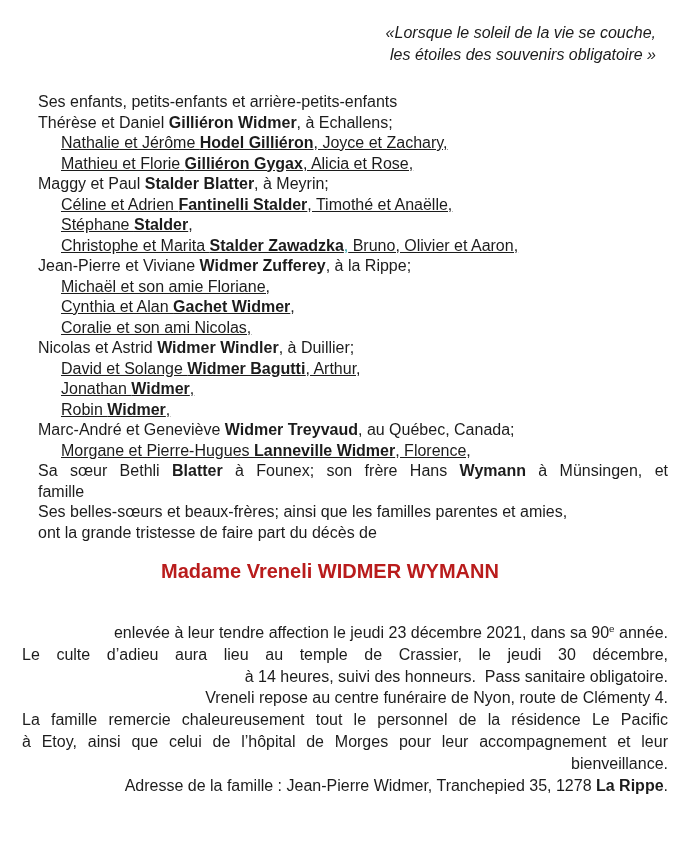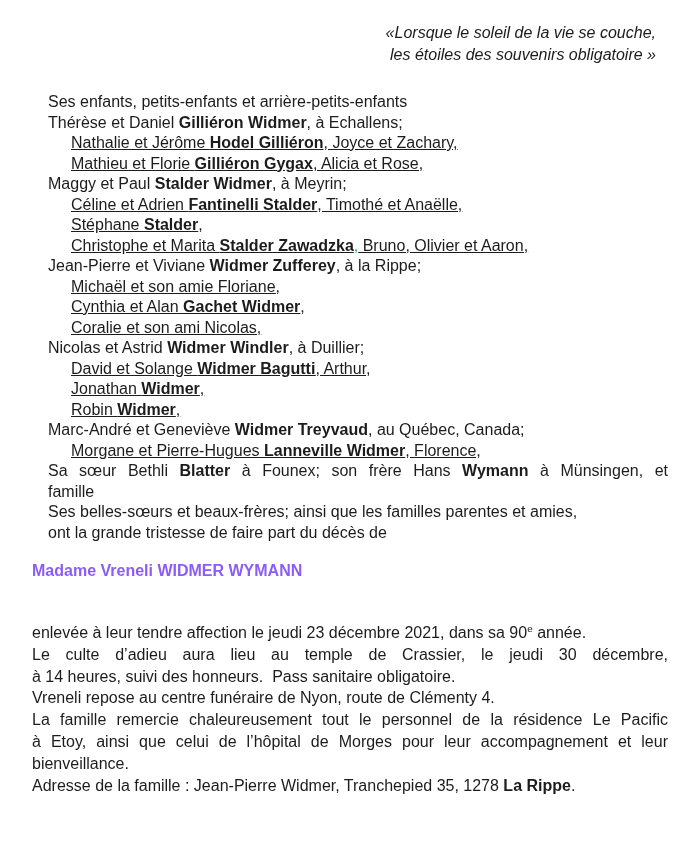--- a/index.html
+++ b/index.html
@@ -12,53 +12,53 @@
     height: 846px;
     overflow: hidden;
     font-family: "Liberation Sans", sans-serif;
     font-size: 16px;
     color: #1c1c1c;
   }
   .page {
     box-sizing: border-box;
     width: 690px;
     height: 846px;
-    padding: 22px 22px 0 32px;
+    padding: 22px 22px 0 22px;
     background: #ffffff;
   }
   .quote {
     text-align: right;
     font-style: italic;
     line-height: 22px;
     padding-right: 12px;
   }
   .family {
     margin-top: 26px;
     line-height: 20.5px;
     margin-left: 16px;
   }
   .family .line { min-height: 20.5px; }
   .line.indent { padding-left: 23px; text-decoration: underline; }
   .line.justify {
     text-align: justify;
     text-align-last: justify;
   }
   .title {
-    font-size: 16px;
+    font-size: 20px;
     font-weight: bold;
     line-height: 26px;
-    text-align: left;
+    text-align: center;
     margin: 15px 30px 0 0;
-    color: #8b5cf6;
+    color: #b91c1c;
   }
   .details {
     margin-top: 38px;
     line-height: 21.8px;
   }
-  .details .line { min-height: 21.8px; }
+  .details .line { min-height: 21.8px; text-align: right; }
   .seg-bold { font-weight: bold; }
   sup {
     font-size: 0.62em;
     line-height: 0;
     vertical-align: super;
   }
 </style>
 </head>
 <body>
 
@@ -67,21 +67,21 @@
   <div class="quote">
     <div class="quote-line">«Lorsque le soleil de la vie se couche,</div>
     <div class="quote-line">les étoiles des souvenirs obligatoire »</div>
   </div>
 
   <div class="family" id="family-lines">
       <div class="line"><span>Ses enfants, petits-enfants et arrière-petits-enfants</span></div>
       <div class="line"><span>Thérèse et Daniel </span><span class="seg-bold">Gilliéron Widmer</span><span>, à Echallens;</span></div>
       <div class="line indent"><span>Nathalie et Jérôme </span><span class="seg-bold">Hodel Gilliéron</span><span>, Joyce et Zachary,</span></div>
       <div class="line indent"><span>Mathieu et Florie </span><span class="seg-bold">Gilliéron Gygax</span><span>, Alicia et Rose,</span></div>
-      <div class="line"><span>Maggy et Paul </span><span class="seg-bold">Stalder Widmer</span><span>, à Meyrin;</span></div>
+      <div class="line"><span>Maggy et Paul </span><span class="seg-bold">Stalder Blatter</span><span>, à Meyrin;</span></div>
       <div class="line indent"><span>Céline et Adrien </span><span class="seg-bold">Fantinelli Stalder</span><span>, Timothé et Anaëlle,</span></div>
       <div class="line indent"><span>Stéphane </span><span class="seg-bold">Stalder</span><span>,</span></div>
       <div class="line indent"><span>Christophe et Marita </span><span class="seg-bold">Stalder Zawadzka</span><span style="color: rgb(43, 163, 168);">,</span><span> Bruno, Olivier et Aaron,</span></div>
       <div class="line"><span>Jean-Pierre et Viviane </span><span class="seg-bold">Widmer Zufferey</span><span>, à la Rippe;</span></div>
       <div class="line indent"><span>Michaël et son amie Floriane,</span></div>
       <div class="line indent"><span>Cynthia et Alan </span><span class="seg-bold">Gachet Widmer</span><span>,</span></div>
       <div class="line indent"><span>Coralie et son ami Nicolas,</span></div>
       <div class="line"><span>Nicolas et Astrid </span><span class="seg-bold">Widmer Windler</span><span>, à Duillier;</span></div>
       <div class="line indent"><span>David et Solange </span><span class="seg-bold">Widmer Bagutti</span><span>, Arthur,</span></div>
       <div class="line indent"><span>Jonathan </span><span class="seg-bold">Widmer</span><span>,</span></div>

